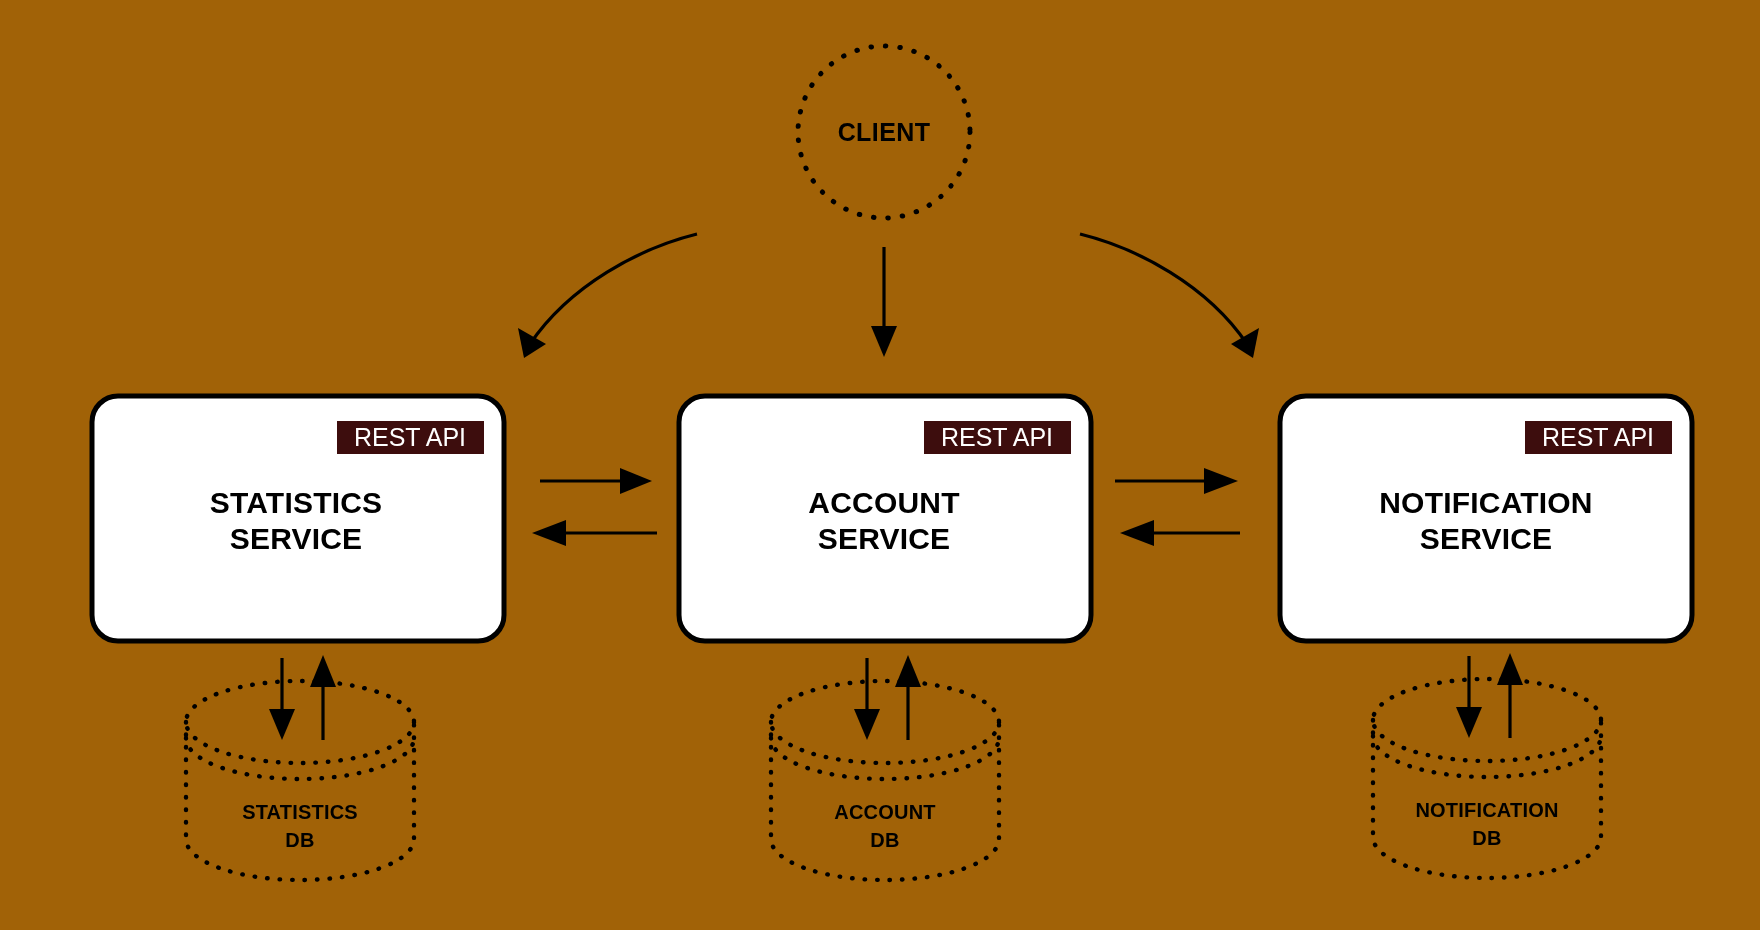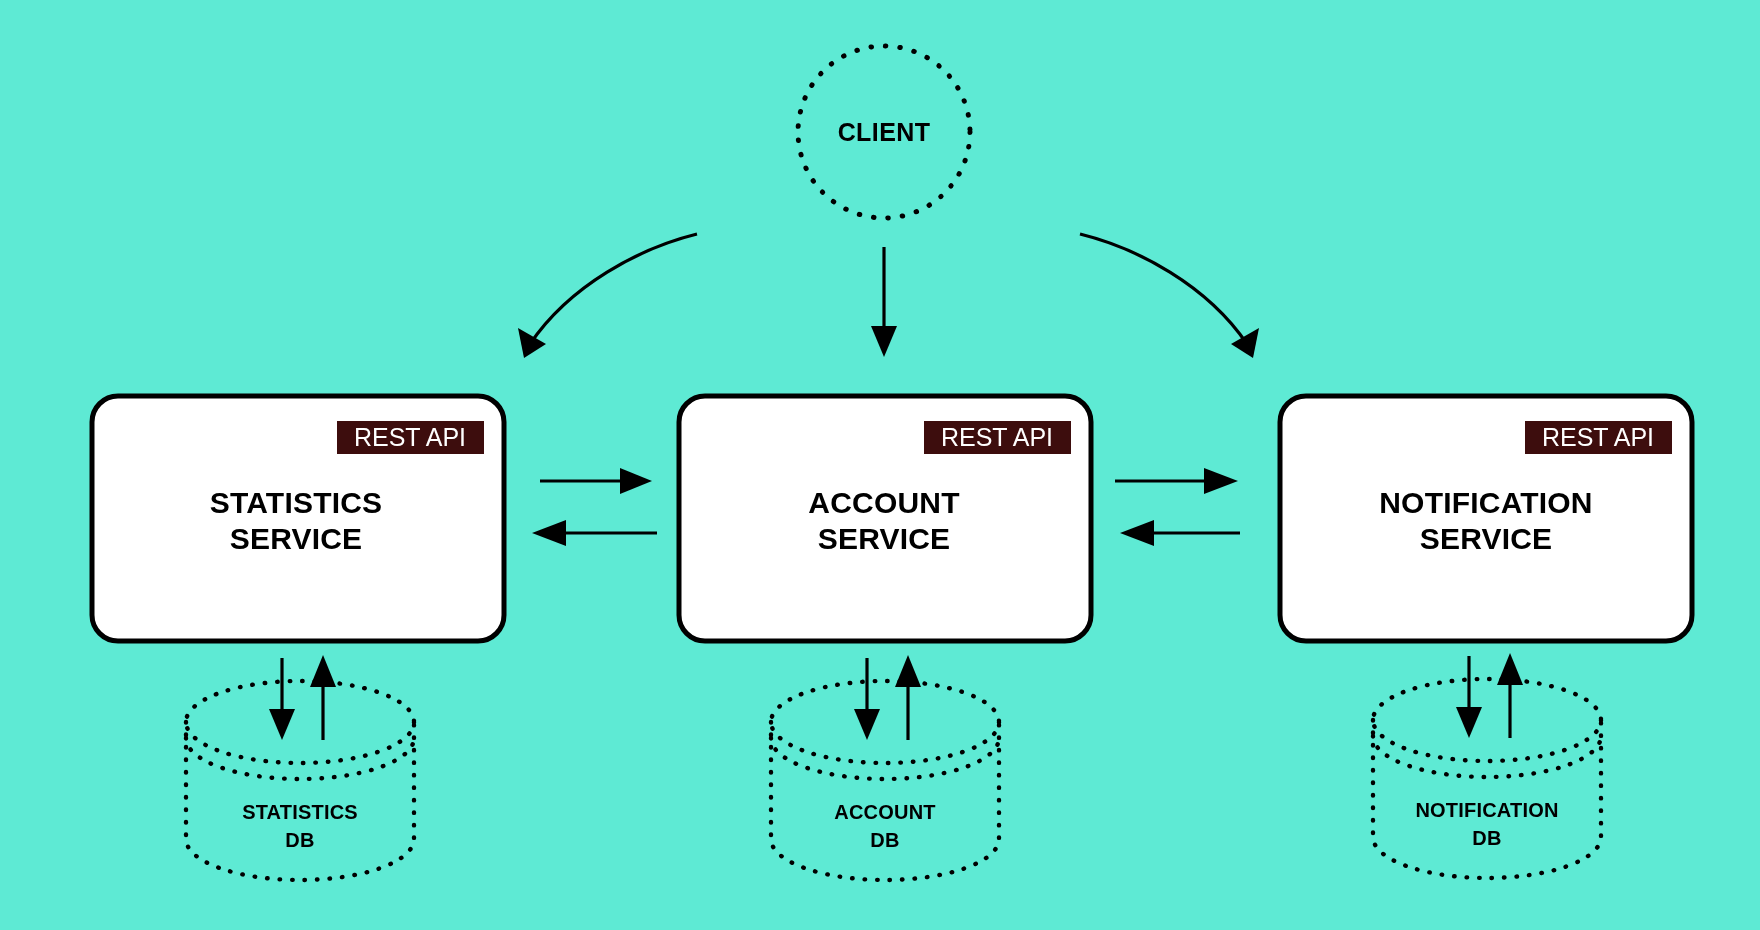--- a/index.html
+++ b/index.html
@@ -10,21 +10,21 @@
   body {
     width: 1760px;
     height: 930px;
     overflow: hidden;
     font-family: "Liberation Sans", sans-serif;
   }
   #diagram-root {
     position: relative;
     width: 1760px;
     height: 930px;
-    background: #5eead4;
+    background: #a16207;
   }
   svg.canvas {
     position: absolute;
     top: 0;
     left: 0;
     width: 1760px;
     height: 930px;
     display: block;
   }
   .svg-text {

